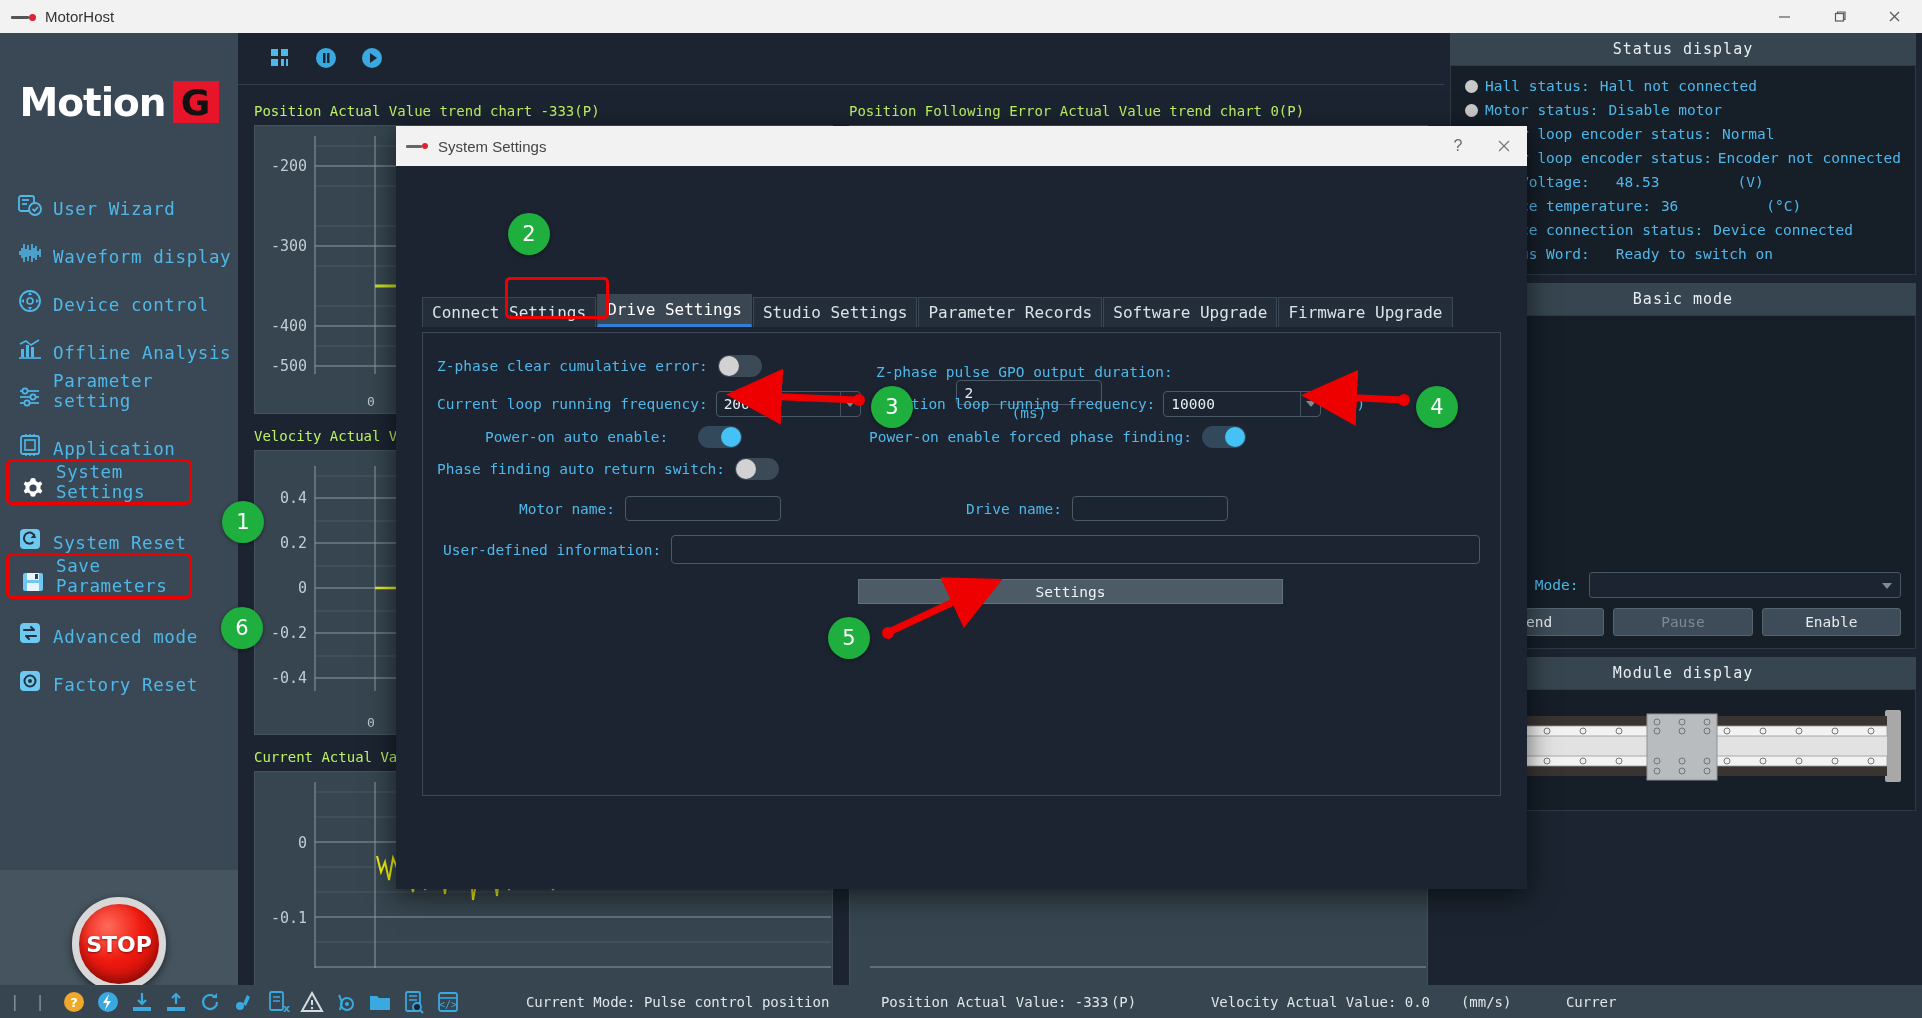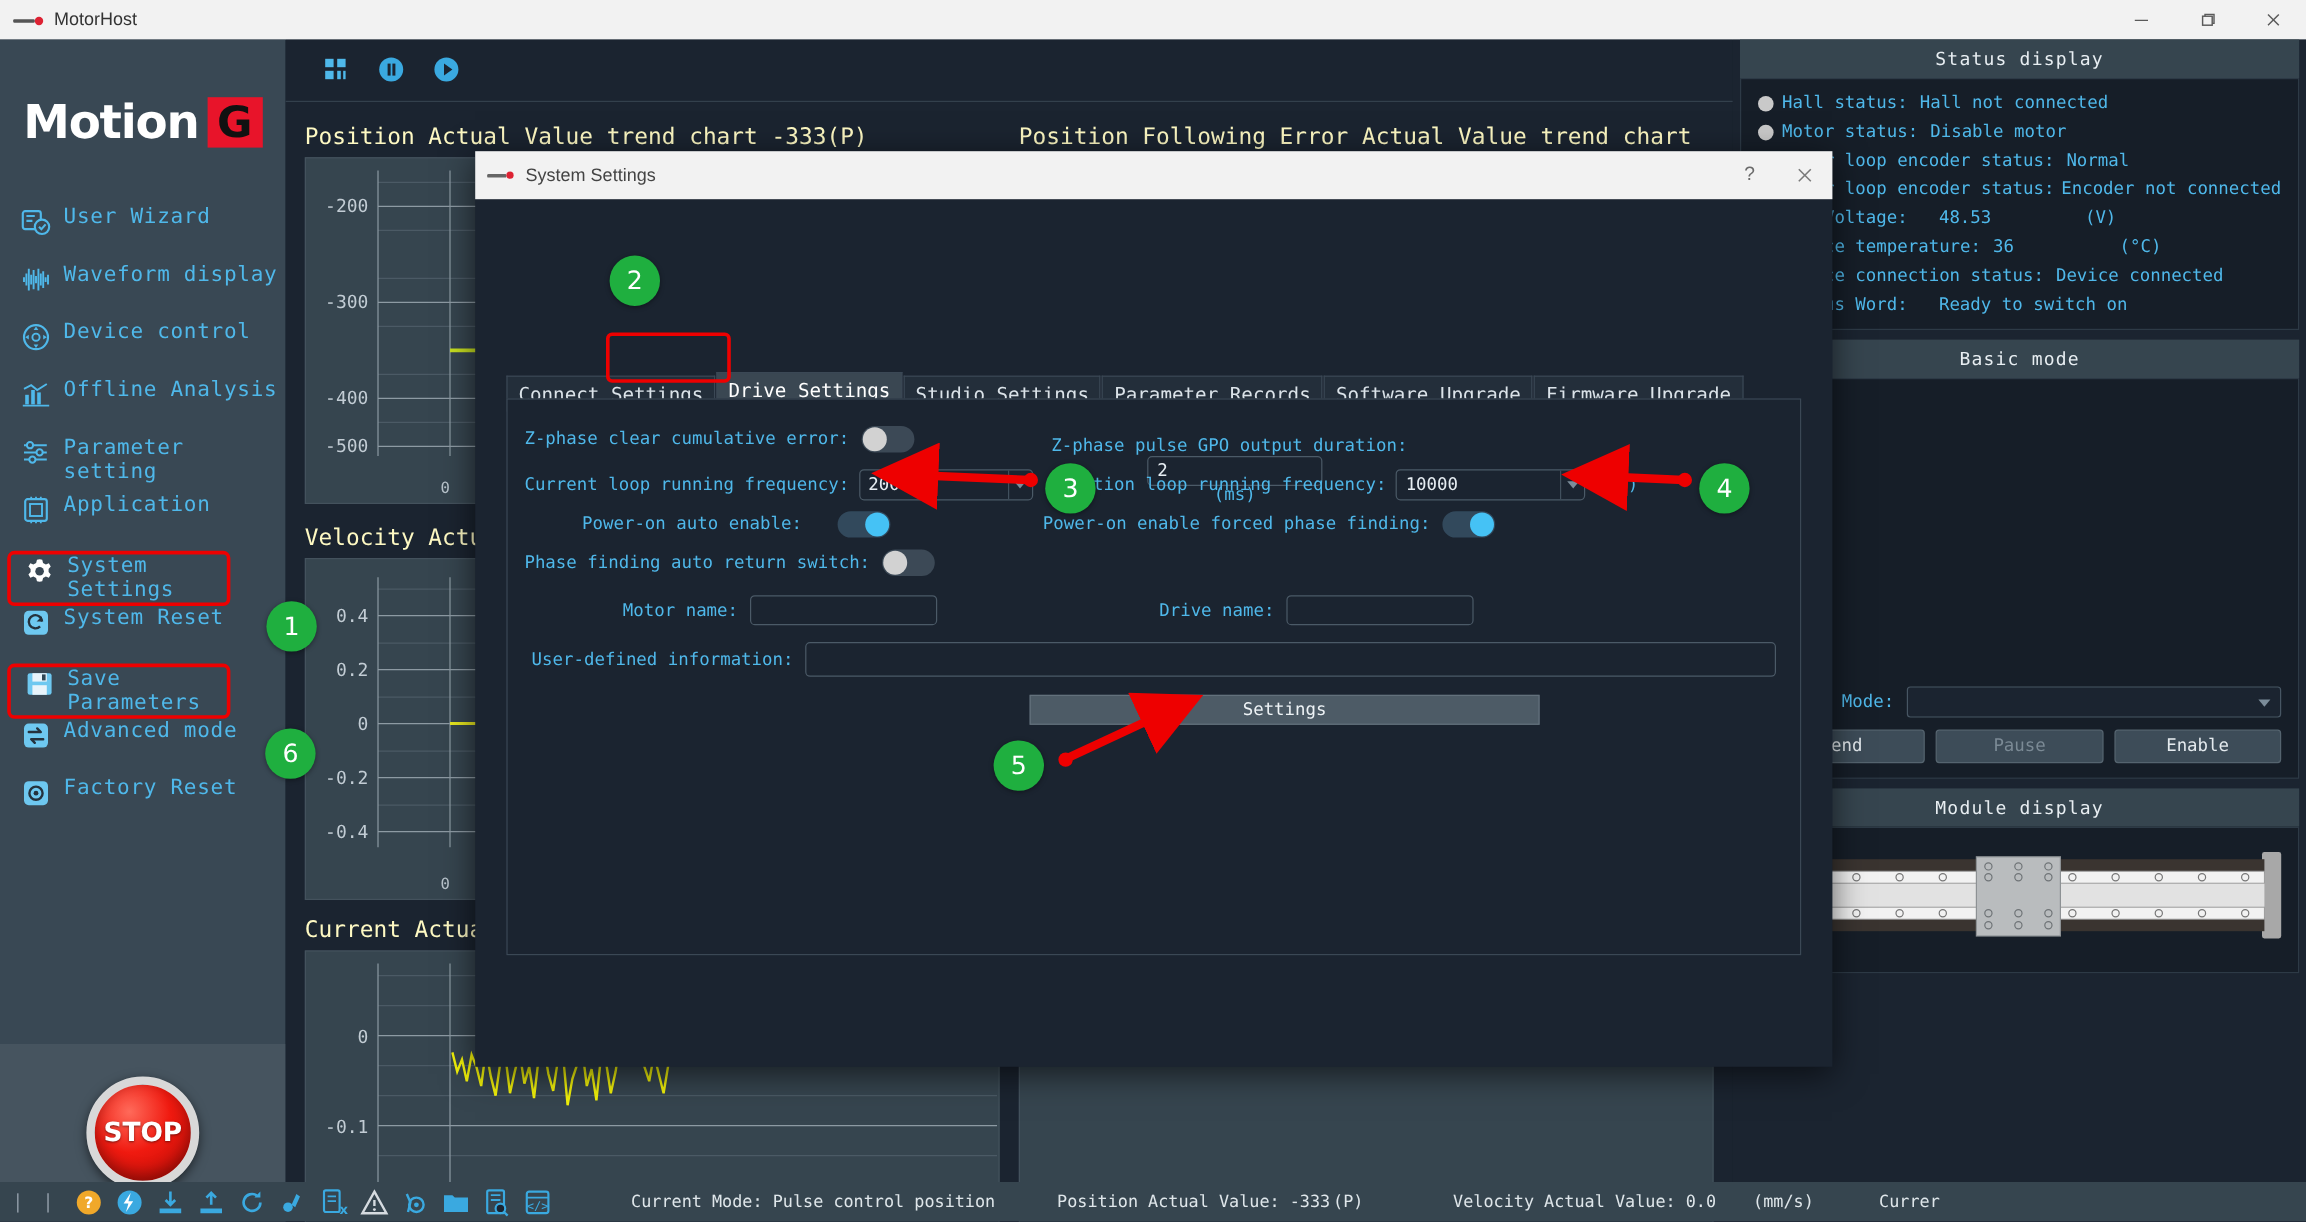--- a/index.html
+++ b/index.html
@@ -49,21 +49,21 @@
     font-size: 39px; font-weight: bold; color: #fff; letter-spacing: -1px;
   }
   .brand-g {
     display: inline-flex; align-items: center; justify-content: center;
     background: #e8142a; color: #111; width: 46px; height: 42px;
     font-size: 36px; font-weight: bold; margin-left: 7px;
     font-family: "DejaVu Sans", sans-serif;
   }
   .navlist { padding-top: 18px; flex: 1; }
   .navitem {
-    height: 48px; display: flex; align-items: flex-start; padding-left: 16px;
+    height: 48px; display: flex; align-items: flex-end; padding-left: 16px;
     color: #4fb8ea; font-size: 17.5px; cursor: pointer; position: relative;
     font-family: "DejaVu Sans Mono", monospace; letter-spacing: 0.6px;
   }
   .navitem .ico {
     width: 28px; height: 28px; margin-right: 9px; flex-shrink: 0;
     display: flex; align-items: center; justify-content: center;
   }
   .navitem.hl {
     border: 3px solid #ee0000; border-radius: 6px;
     margin: 0 46px 0 6px; padding-left: 10px; height: 46px;
@@ -91,21 +91,21 @@
   }
   .chart-toolbar {
     height: 52px; display: flex; align-items: center; padding-left: 30px; gap: 20px;
     border-bottom: 1px solid #33404c;
   }
   .tb-icon { width: 26px; height: 26px; cursor: pointer; }
   .charts-area { position: relative; padding: 12px 16px 0 16px; }
   .chart-row { display: flex; gap: 16px; }
   .chart-box { flex: 1; }
   .chart-title {
-    color: #fef9c3; font-size: 19px; margin: 6px 0 6px 0;
+    color: #bef264; font-size: 14px; margin: 6px 0 6px 0;
     font-family: "DejaVu Sans Mono", monospace;
   }
   .plot {
     background: #36454f; border: 1px solid #44525d; position: relative;
     overflow: hidden;
   }
   .plot svg { display: block; }
   .xlabels {
     display: flex; justify-content: space-between; color: #b8c3cb;
     font-size: 12px; padding: 2px 0 0 42px; font-family: "DejaVu Sans Mono", monospace;
@@ -191,21 +191,21 @@
   }
   .dlg-name { margin-left: 8px; font-size: 15px; color: #444; }
   .dlg-ctrls { margin-left: auto; display: flex; }
   .dlg-btn {
     width: 46px; height: 40px; display: flex; align-items: center;
     justify-content: center; color: #6a6a6a; font-size: 16px; cursor: pointer;
   }
   .dlg-body { position: relative; height: 723px; padding: 26px; }
 
   .tabstrip {
-    position: absolute; left: 26px; top: 144px; display: flex; align-items: flex-end;
+    position: absolute; left: 26px; top: 128px; display: flex; align-items: flex-end;
   }
   .tab {
     background: #232e3a; border: 1px solid #3b4855; border-bottom: none;
     color: #dbe3e9; font-size: 16px; padding: 5px 9px 5px 9px; cursor: pointer;
     font-family: "DejaVu Sans Mono", monospace; margin-right: 1px;
   }
   .tab.active {
     background: #3a4752; color: #fff; border-bottom: 3px solid #2f7fd8;
   }
   .tab-ring {

